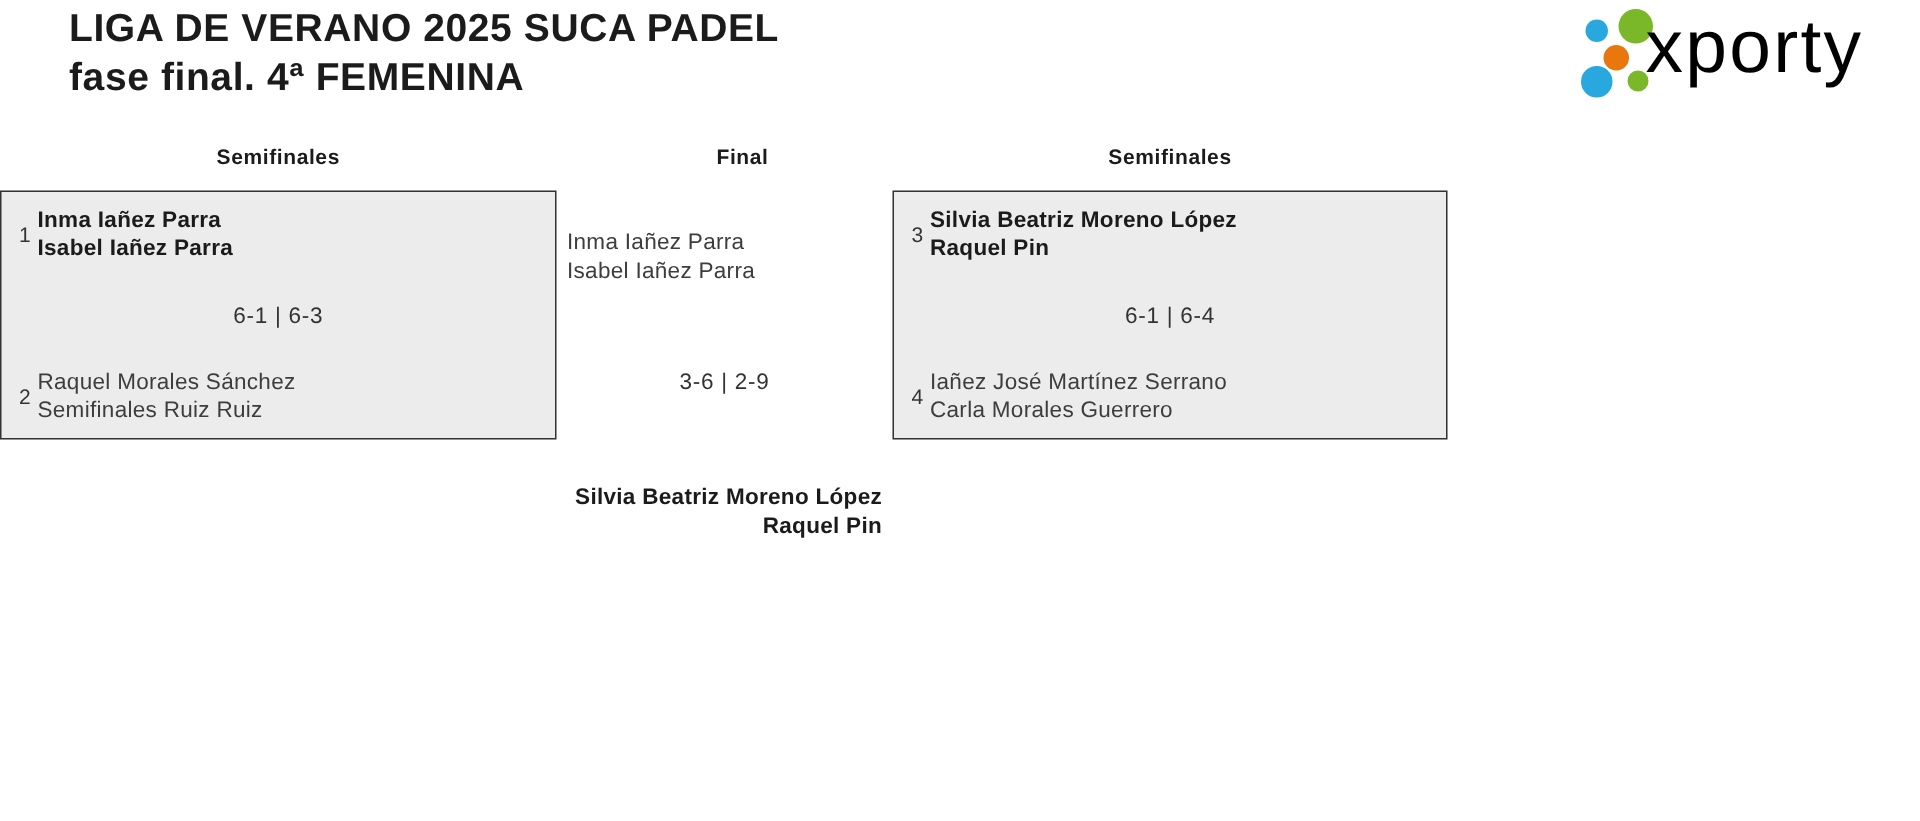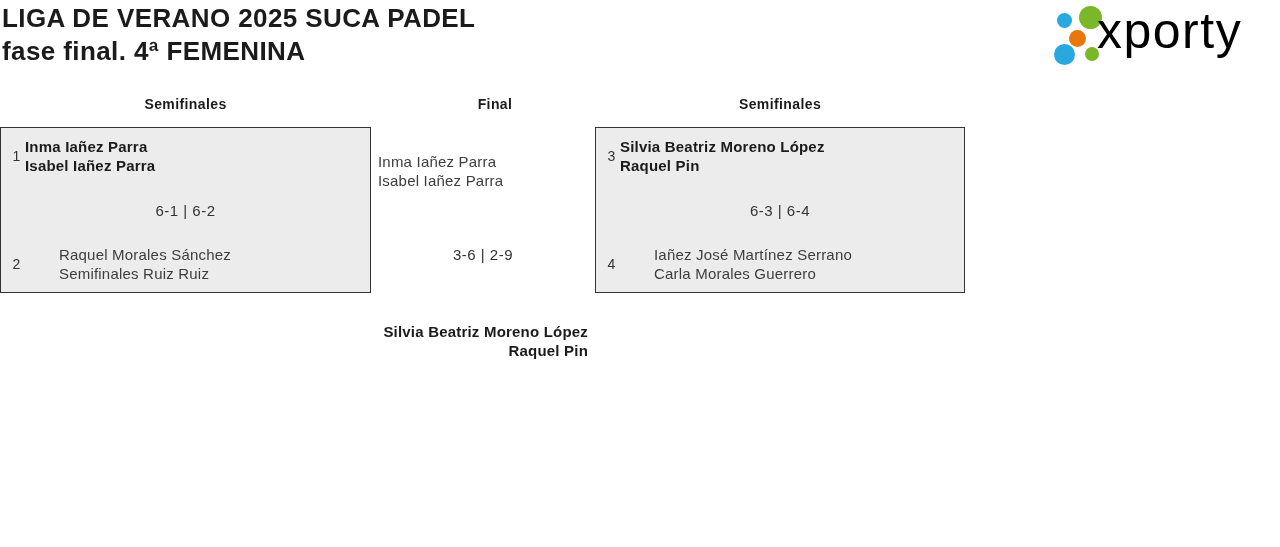--- a/index.html
+++ b/index.html
@@ -9,21 +9,21 @@
     background:#ffffff;
     font-family:"Liberation Sans", sans-serif;
     overflow:hidden;
   }
   
   .title{
     position:absolute;left:2px;top:2px;
     font-size:26px;font-weight:700;line-height:33px;
     color:#1b1b1b;letter-spacing:0.4px;
   }
-  .title span{display:block;}
+  .title span{display:block;margin-left:44px;}
   
   .logo{position:absolute;left:1045px;top:0;width:235px;height:75px;cursor:pointer;}
   .dot{position:absolute;border-radius:50%;}
   .dot-blue-small {left:12px;top:13px;width:15px;height:15px;background:#29a8e0;}
   .dot-green-large{left:34px;top:6px; width:23px;height:23px;background:#7ab829;}
   .dot-orange     {left:24px;top:30px;width:17px;height:17px;background:#e8770e;}
   .dot-blue-large {left:9px; top:44px;width:21px;height:21px;background:#29a8e0;}
   .dot-green-small{left:40px;top:47px;width:14px;height:14px;background:#7ab829;}
   .wordmark{
     position:absolute;left:52px;top:6px;
@@ -50,21 +50,21 @@
   .mb-left{left:0;width:371px;}
   .mb-right{left:595px;width:370px;}
   .team-row{display:flex;align-items:center;}
   .seed{
     width:17px;flex:0 0 17px;text-align:center;
     font-size:14px;color:#333;font-weight:400;
   }
   .players{font-size:15px;line-height:19px;letter-spacing:0.2px;}
   .players span{display:block;}
   .winner-team .players{font-weight:700;color:#1b1b1b;}
-  .loser-team .players{font-weight:400;color:#3d3d3d;margin-left:34px;}
+  .loser-team .players{font-weight:400;color:#3d3d3d;}
   .score{
     text-align:center;font-size:15px;color:#333;letter-spacing:0.5px;
   }
   
   .final-col{
     position:absolute;left:371px;top:127px;width:224px;height:166px;
     box-sizing:border-box;padding:25px 7px 0;
   }
   .final-team{font-size:15px;line-height:19px;color:#3d3d3d;letter-spacing:0.2px;}
   .final-team span{display:block;}
@@ -105,21 +105,21 @@
   <div class="round-header rh-right">Semifinales</div>
 
   <div class="match-box mb-left">
     <div class="team-row winner-team">
       <div class="seed">1</div>
       <div class="players">
         <span>Inma Iañez Parra</span>
         <span>Isabel Iañez Parra</span>
       </div>
     </div>
-    <div class="score">6-1 | 6-2</div>
+    <div class="score">6-1 | 6-3</div>
     <div class="team-row loser-team">
       <div class="seed">2</div>
       <div class="players">
         <span>Raquel Morales Sánchez</span>
         <span>Semifinales Ruiz Ruiz</span>
       </div>
     </div>
   </div>
 
   <div class="final-col">
@@ -135,21 +135,21 @@
   </div>
 
   <div class="match-box mb-right">
     <div class="team-row winner-team">
       <div class="seed">3</div>
       <div class="players">
         <span>Silvia Beatriz Moreno López</span>
         <span>Raquel Pin</span>
       </div>
     </div>
-    <div class="score">6-3 | 6-4</div>
+    <div class="score">6-1 | 6-4</div>
     <div class="team-row loser-team">
       <div class="seed">4</div>
       <div class="players">
         <span>Iañez José Martínez Serrano</span>
         <span>Carla Morales Guerrero</span>
       </div>
     </div>
   </div>
 
 </div>

